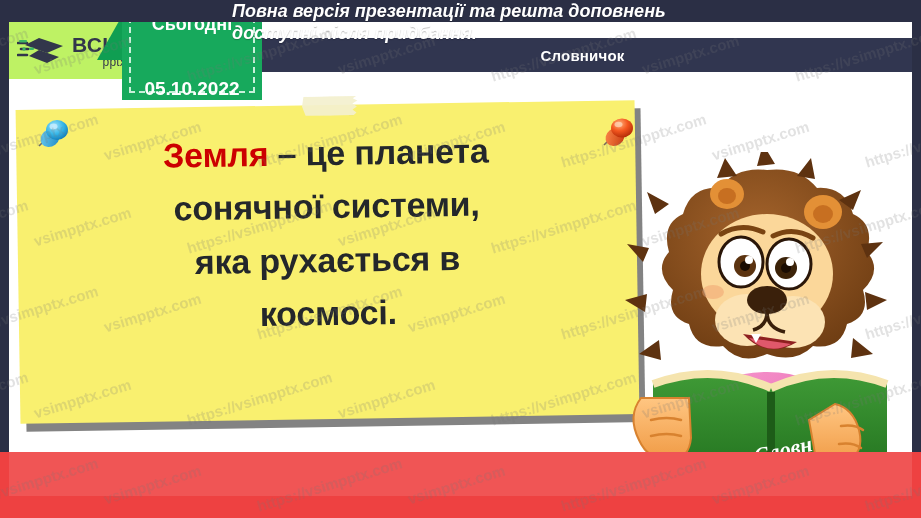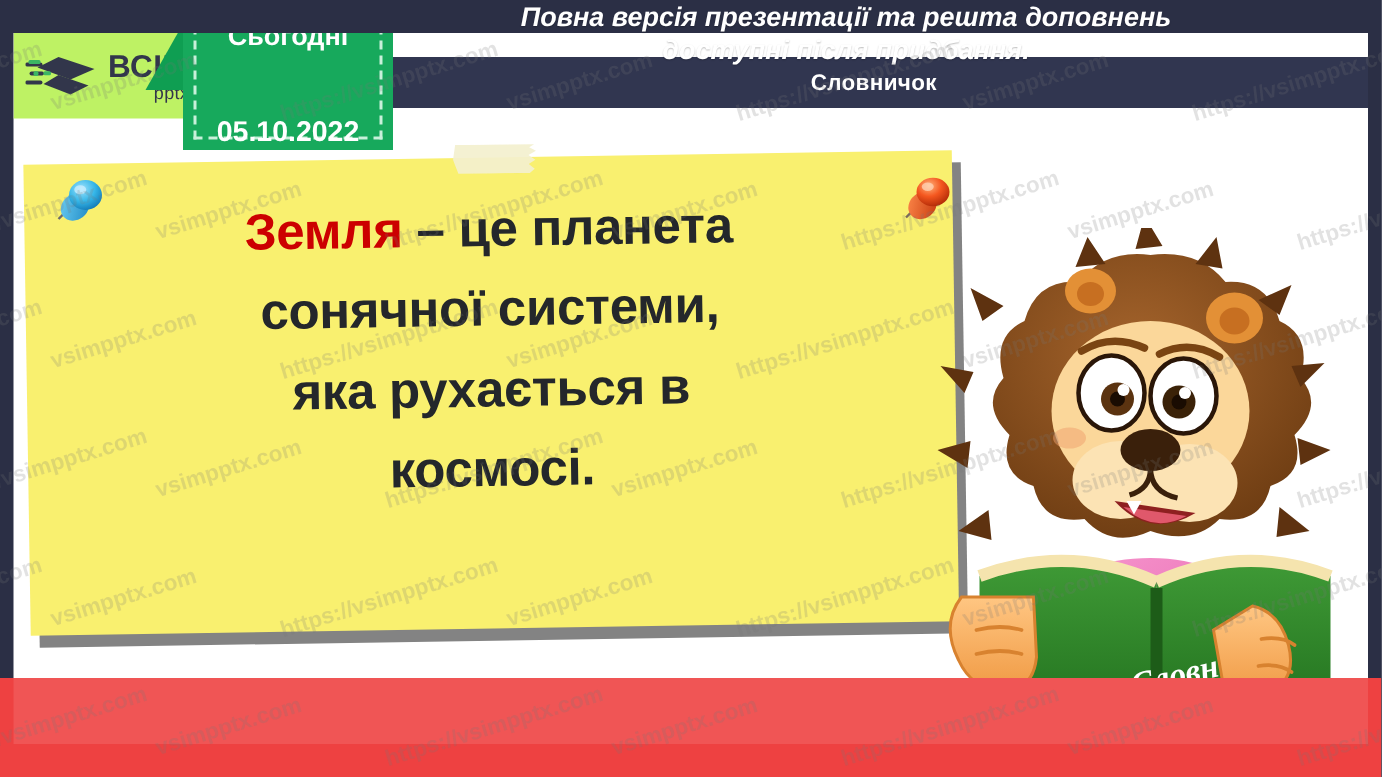--- a/index.html
+++ b/index.html
@@ -271,24 +271,23 @@
   .footer-inner {
     position: absolute;
     left: 9px;
     top: 0px;
     width: 903px;
     height: 44px;
     background: #f05555;
   }
   .footer-text {
     position: absolute;
-    left: 254px;
+    left: 232px;
     top: 1px;
     width: 620px;
-    text-align: center;
     color: #ffffff;
     font-size: 18px;
     font-style: italic;
     font-weight: bold;
     line-height: 1.22;
     z-index: 18;
     text-shadow: 0 1px 1px rgba(0,0,0,0.25);
   }
 
   

